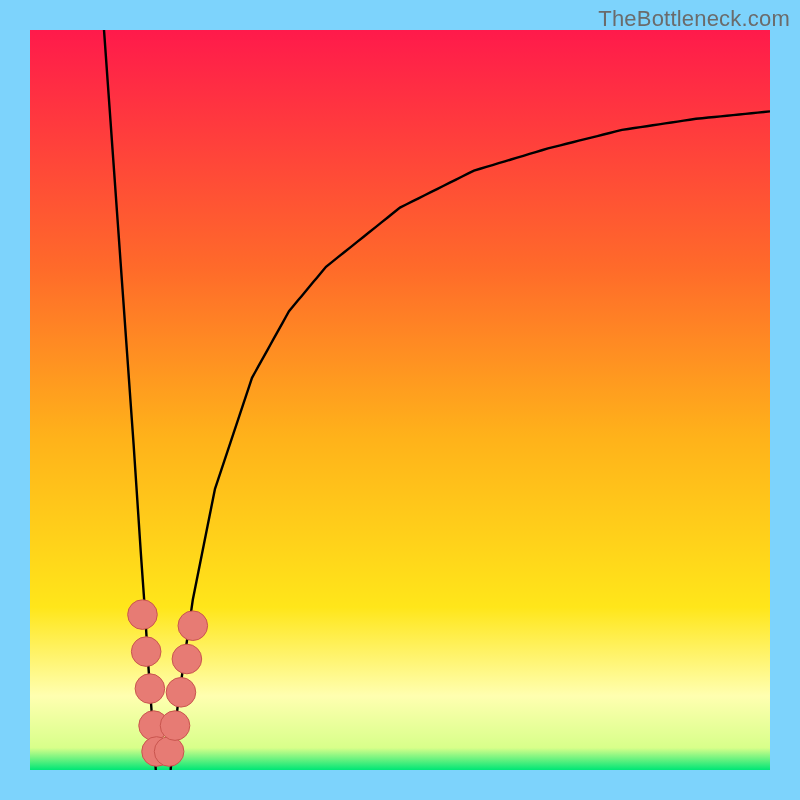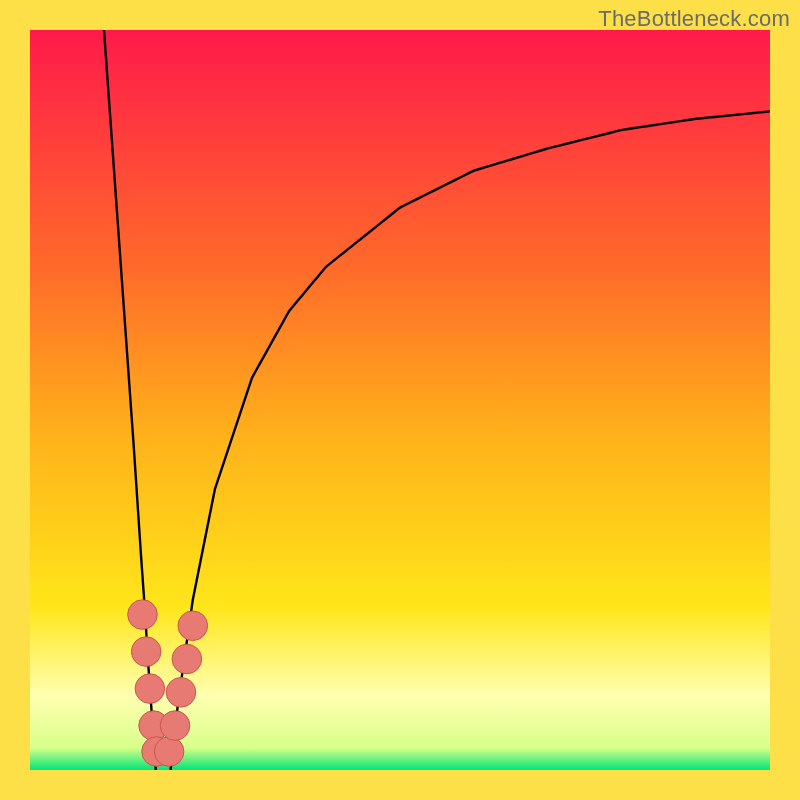--- a/index.html
+++ b/index.html
@@ -10,21 +10,21 @@
     overflow: hidden;
     background: #000;
     font-family: Arial, Helvetica, sans-serif;
   }
   .frame {
     position: absolute;
     top: 0;
     left: 0;
     width: 800px;
     height: 800px;
-    background: #fde047;
+    background: #7dd3fc;
   }
   .plot-area {
     position: absolute;
     top: 30px;
     left: 30px;
     width: 740px;
     height: 740px;
     overflow: hidden;
   }
   .gradient {

